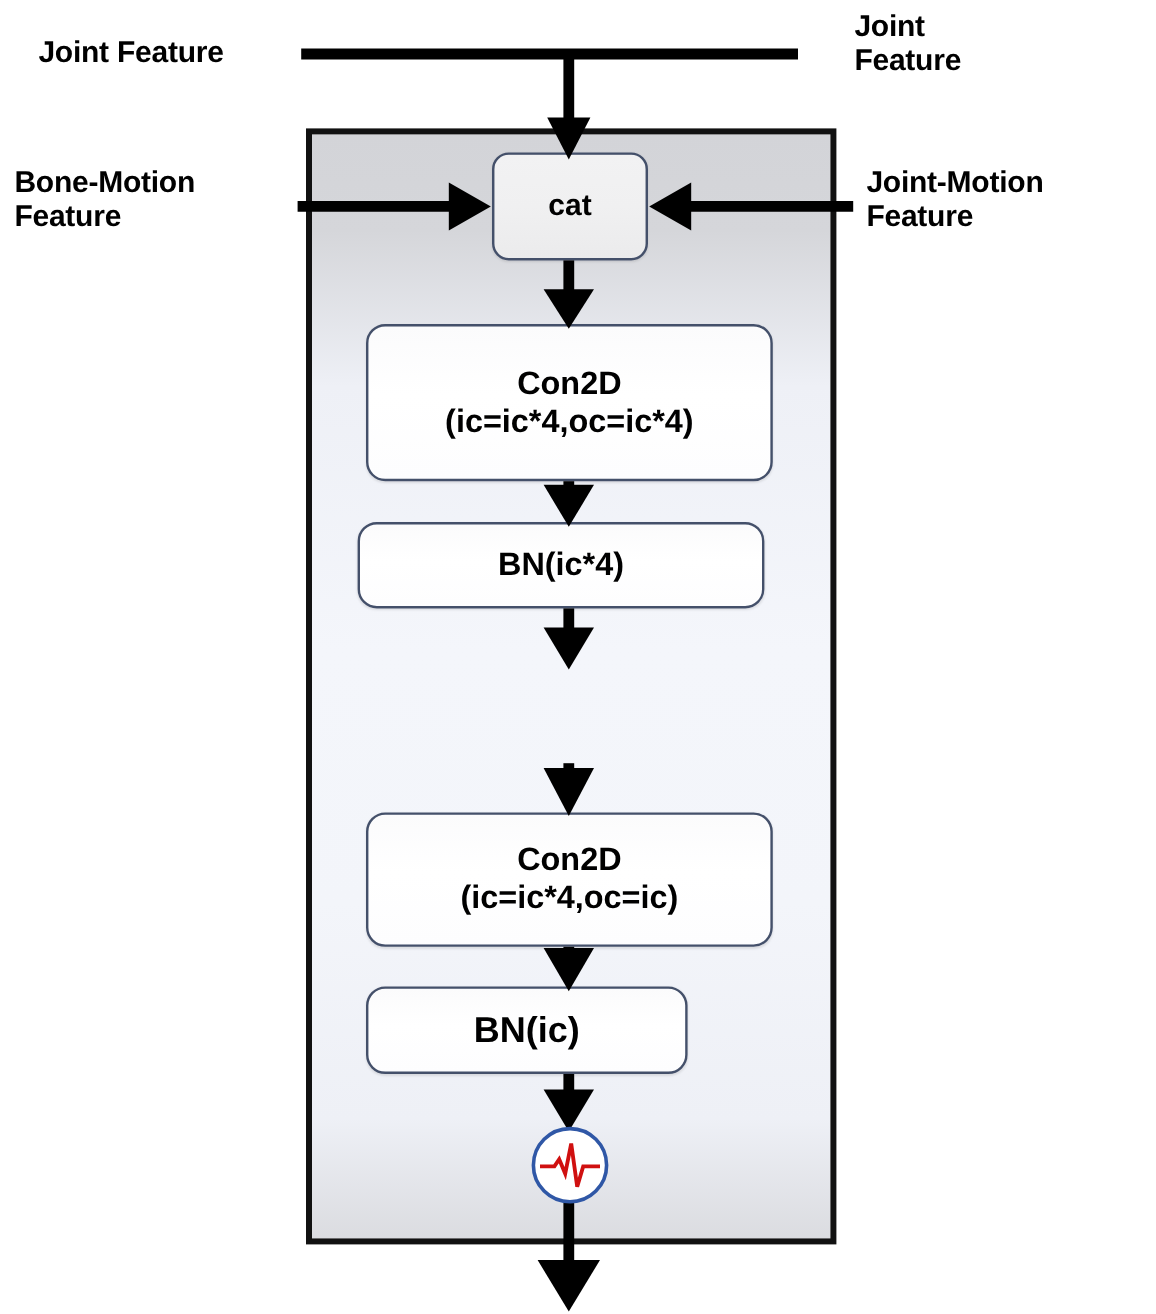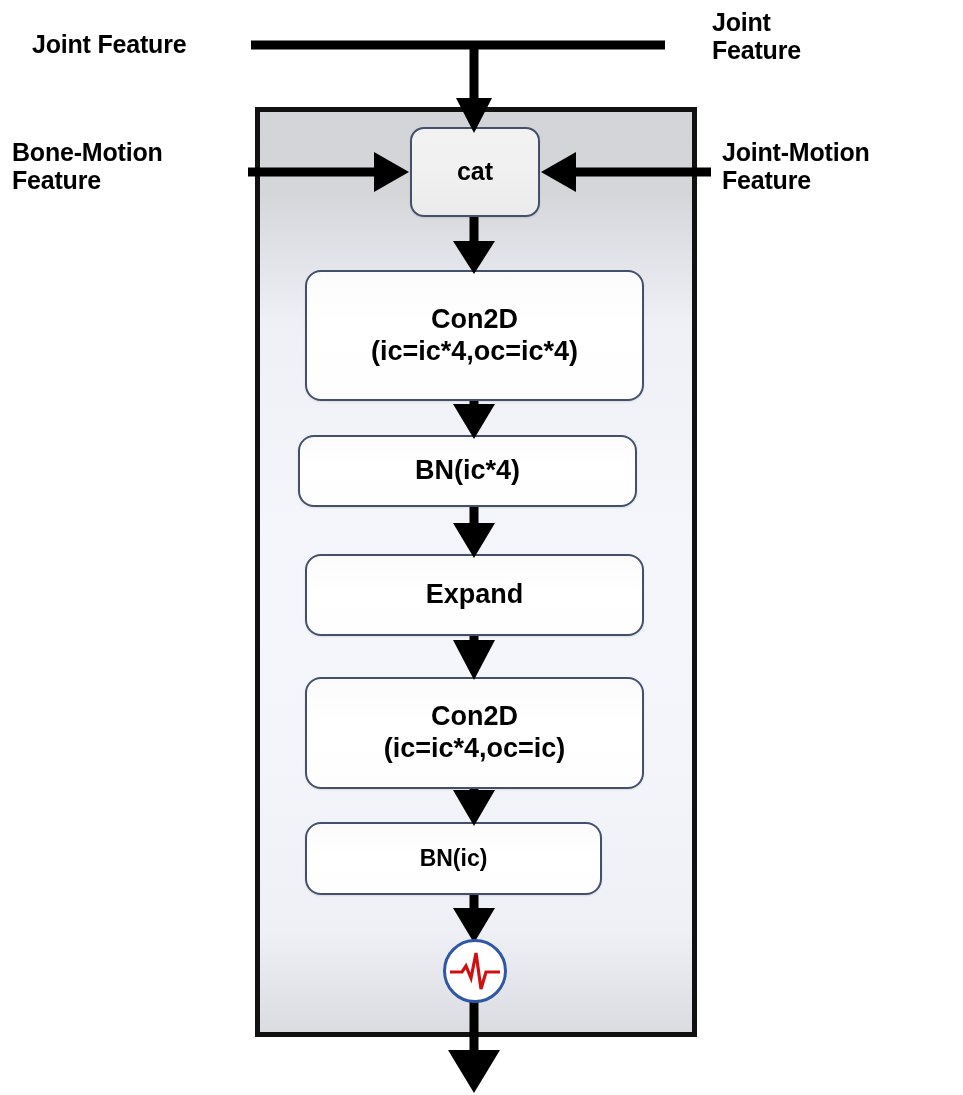--- a/index.html
+++ b/index.html
@@ -78,21 +78,21 @@
     width: 130px; height: 90px;
     border-radius: 14px;
     font-size: 25px;
     background: linear-gradient(to bottom, #f2f2f3 0%, #f0f0f1 50%, #ebebec 100%);
   }
 
   #node-conv1  { left: 305px; top: 270px; width: 339px; height: 131px; font-size: 27px; }
   #node-bn1    { left: 298px; top: 435px; width: 339px; height: 72px;  font-size: 27px; }
   #node-expand { left: 305px; top: 554px; width: 339px; height: 82px;  font-size: 27px; }
   #node-conv2  { left: 305px; top: 677px; width: 339px; height: 112px; font-size: 27px; }
-  #node-bn2    { left: 305px; top: 822px; width: 297px; height: 73px;  font-size: 23px; }
+  #node-bn2    { left: 305px; top: 822px; width: 268px; height: 73px;  font-size: 30px; }
 
   
   #node-activation {
     position: absolute;
     left: 443px; top: 939px;
     width: 64px; height: 64px;
     box-sizing: border-box;
     border: 3px solid #2f57a6;
     border-radius: 50%;
     background: #ffffff;
@@ -167,21 +167,20 @@
     <polygon class="arrowhead" points="448,1050 500,1050 474,1093"></polygon>
   </svg>
 
   <div class="node" id="node-cat">cat</div>
 
   <div class="node" id="node-conv1">Con2D
 (ic=ic*4,oc=ic*4)</div>
 
   <div class="node" id="node-bn1">BN(ic*4)</div>
 
-  <div class="node" id="node-expand">Expand</div>
 
   <div class="node" id="node-conv2">Con2D
 (ic=ic*4,oc=ic)</div>
 
   <div class="node" id="node-bn2">BN(ic)</div>
 
   <div id="node-activation">
     <span>
       <svg width="54" height="46" viewBox="0 0 54 46" aria-hidden="true">
         <polyline points="2,24 14,24 18,18 23,30 28,5 33,41 38,24 52,24" fill="none" stroke="#d01010" stroke-width="3.2" stroke-linejoin="miter" stroke-linecap="butt"></polyline>

